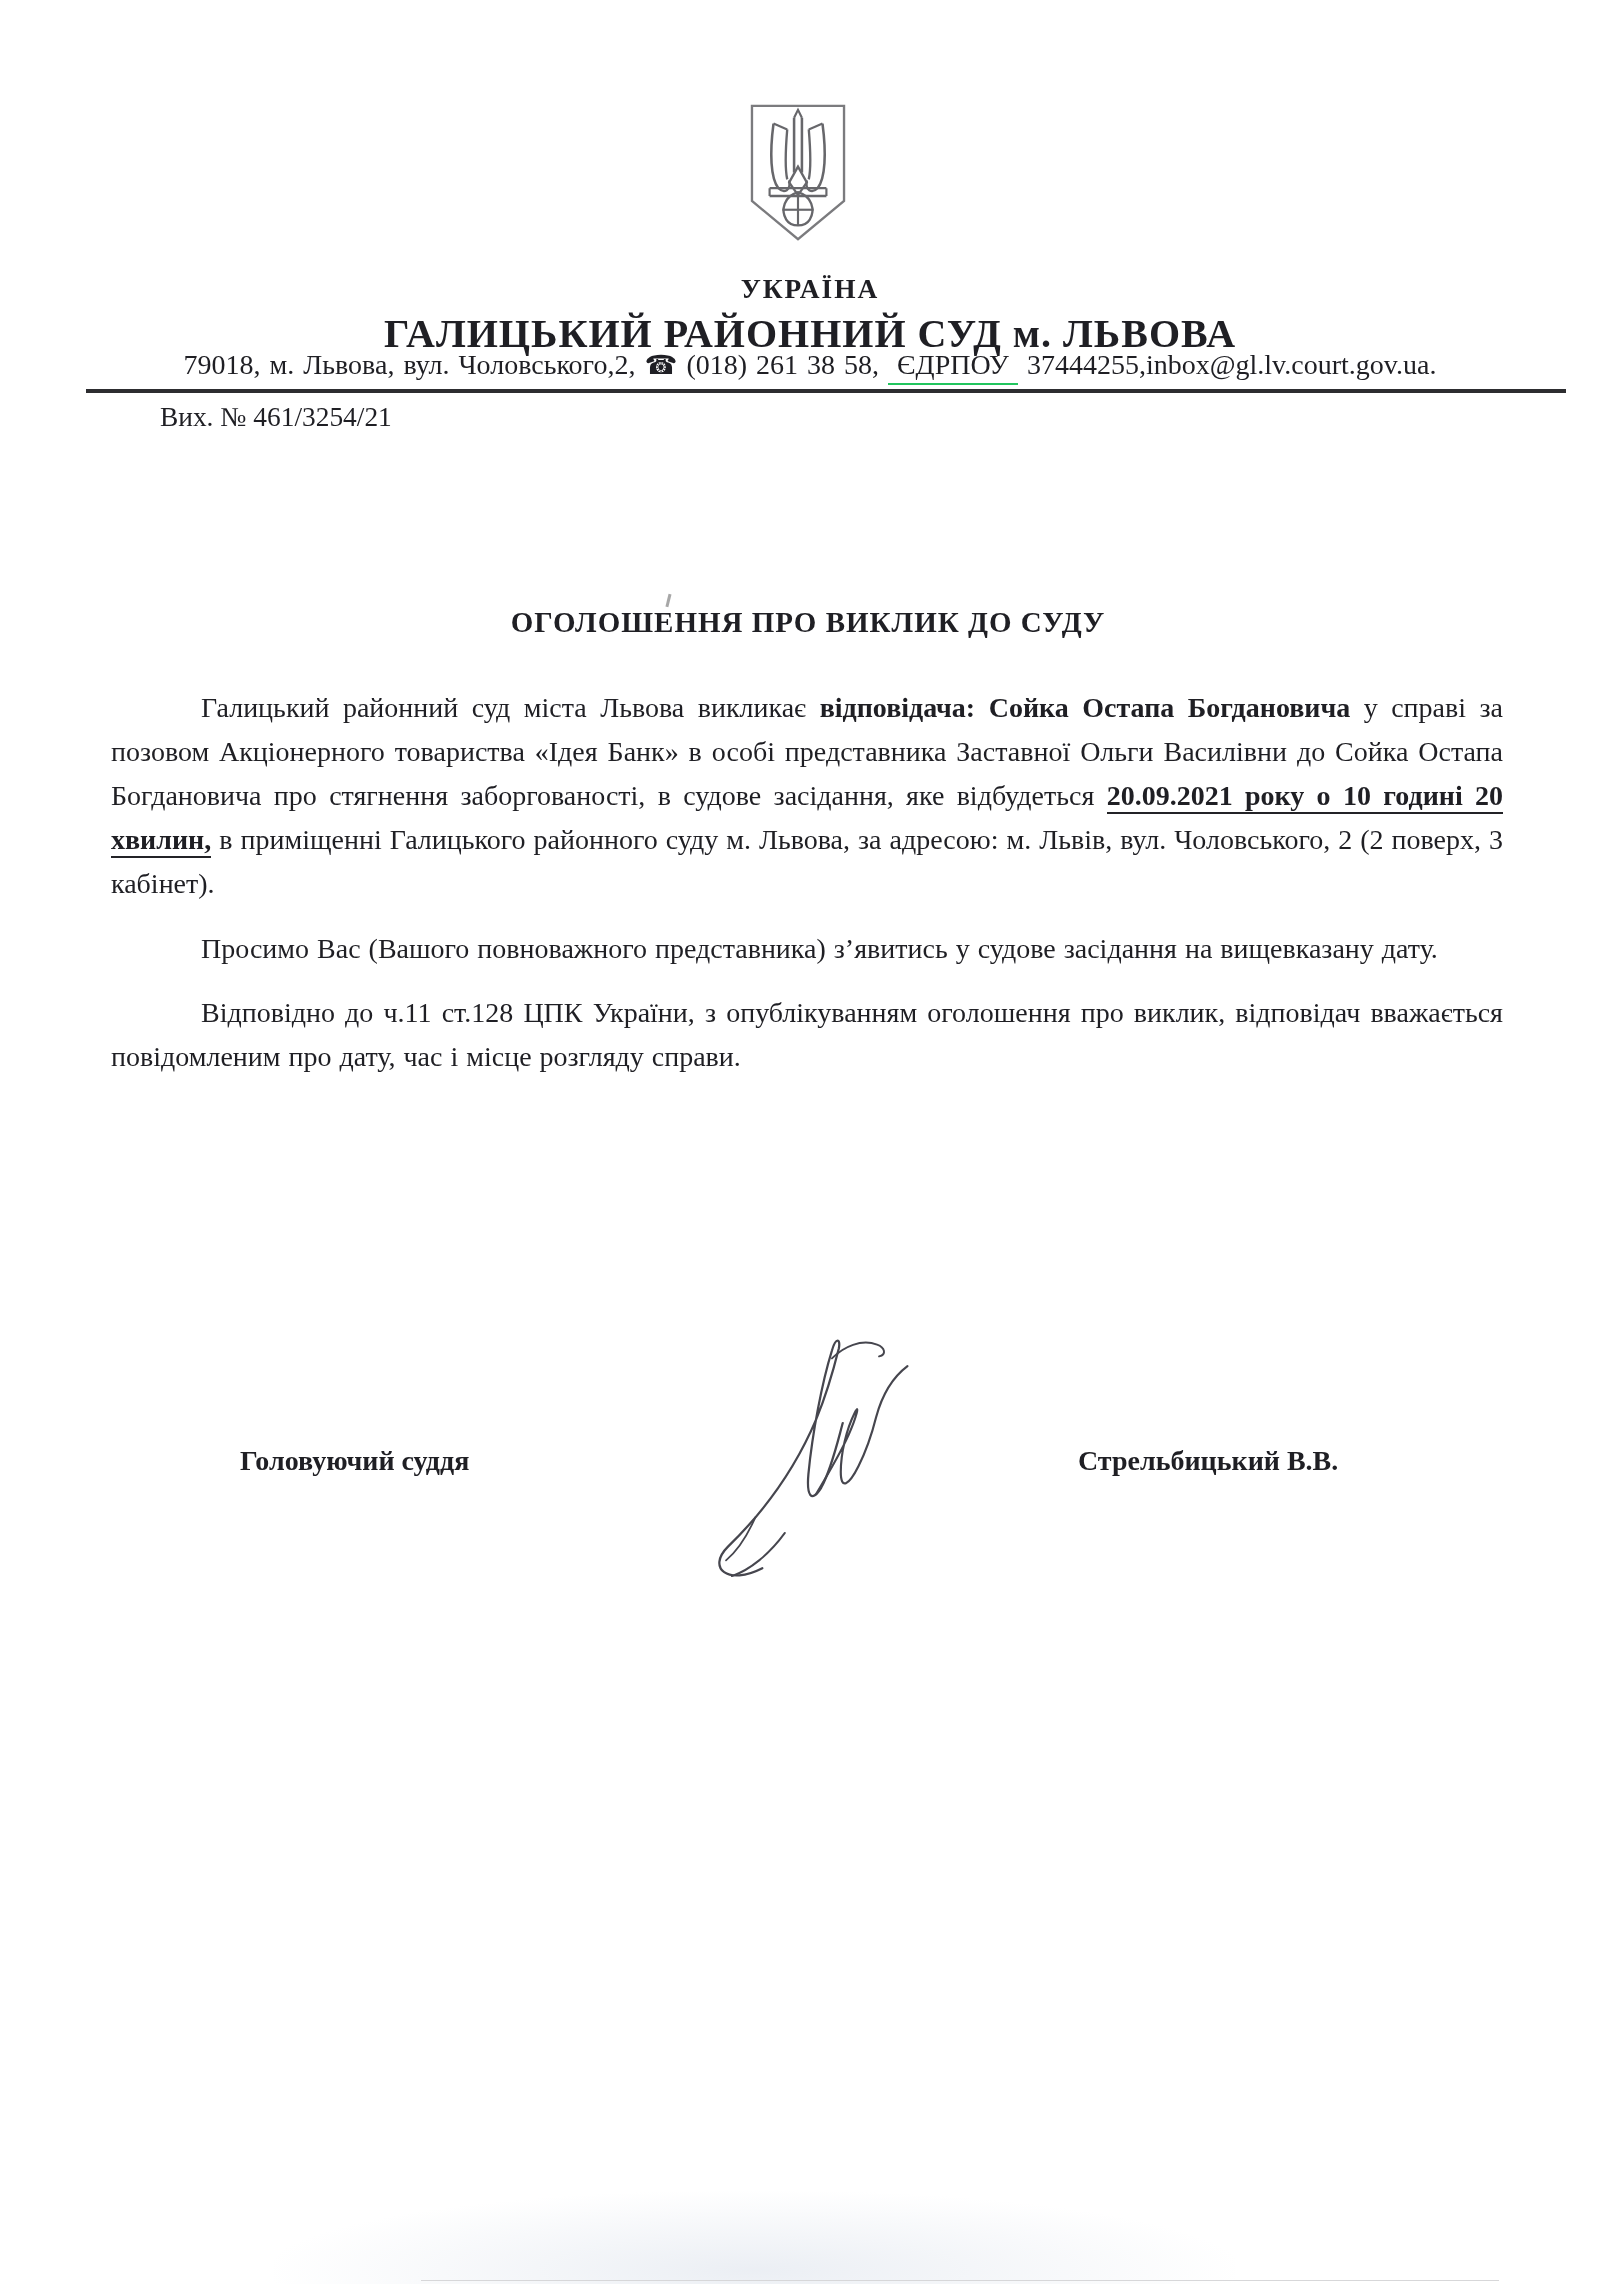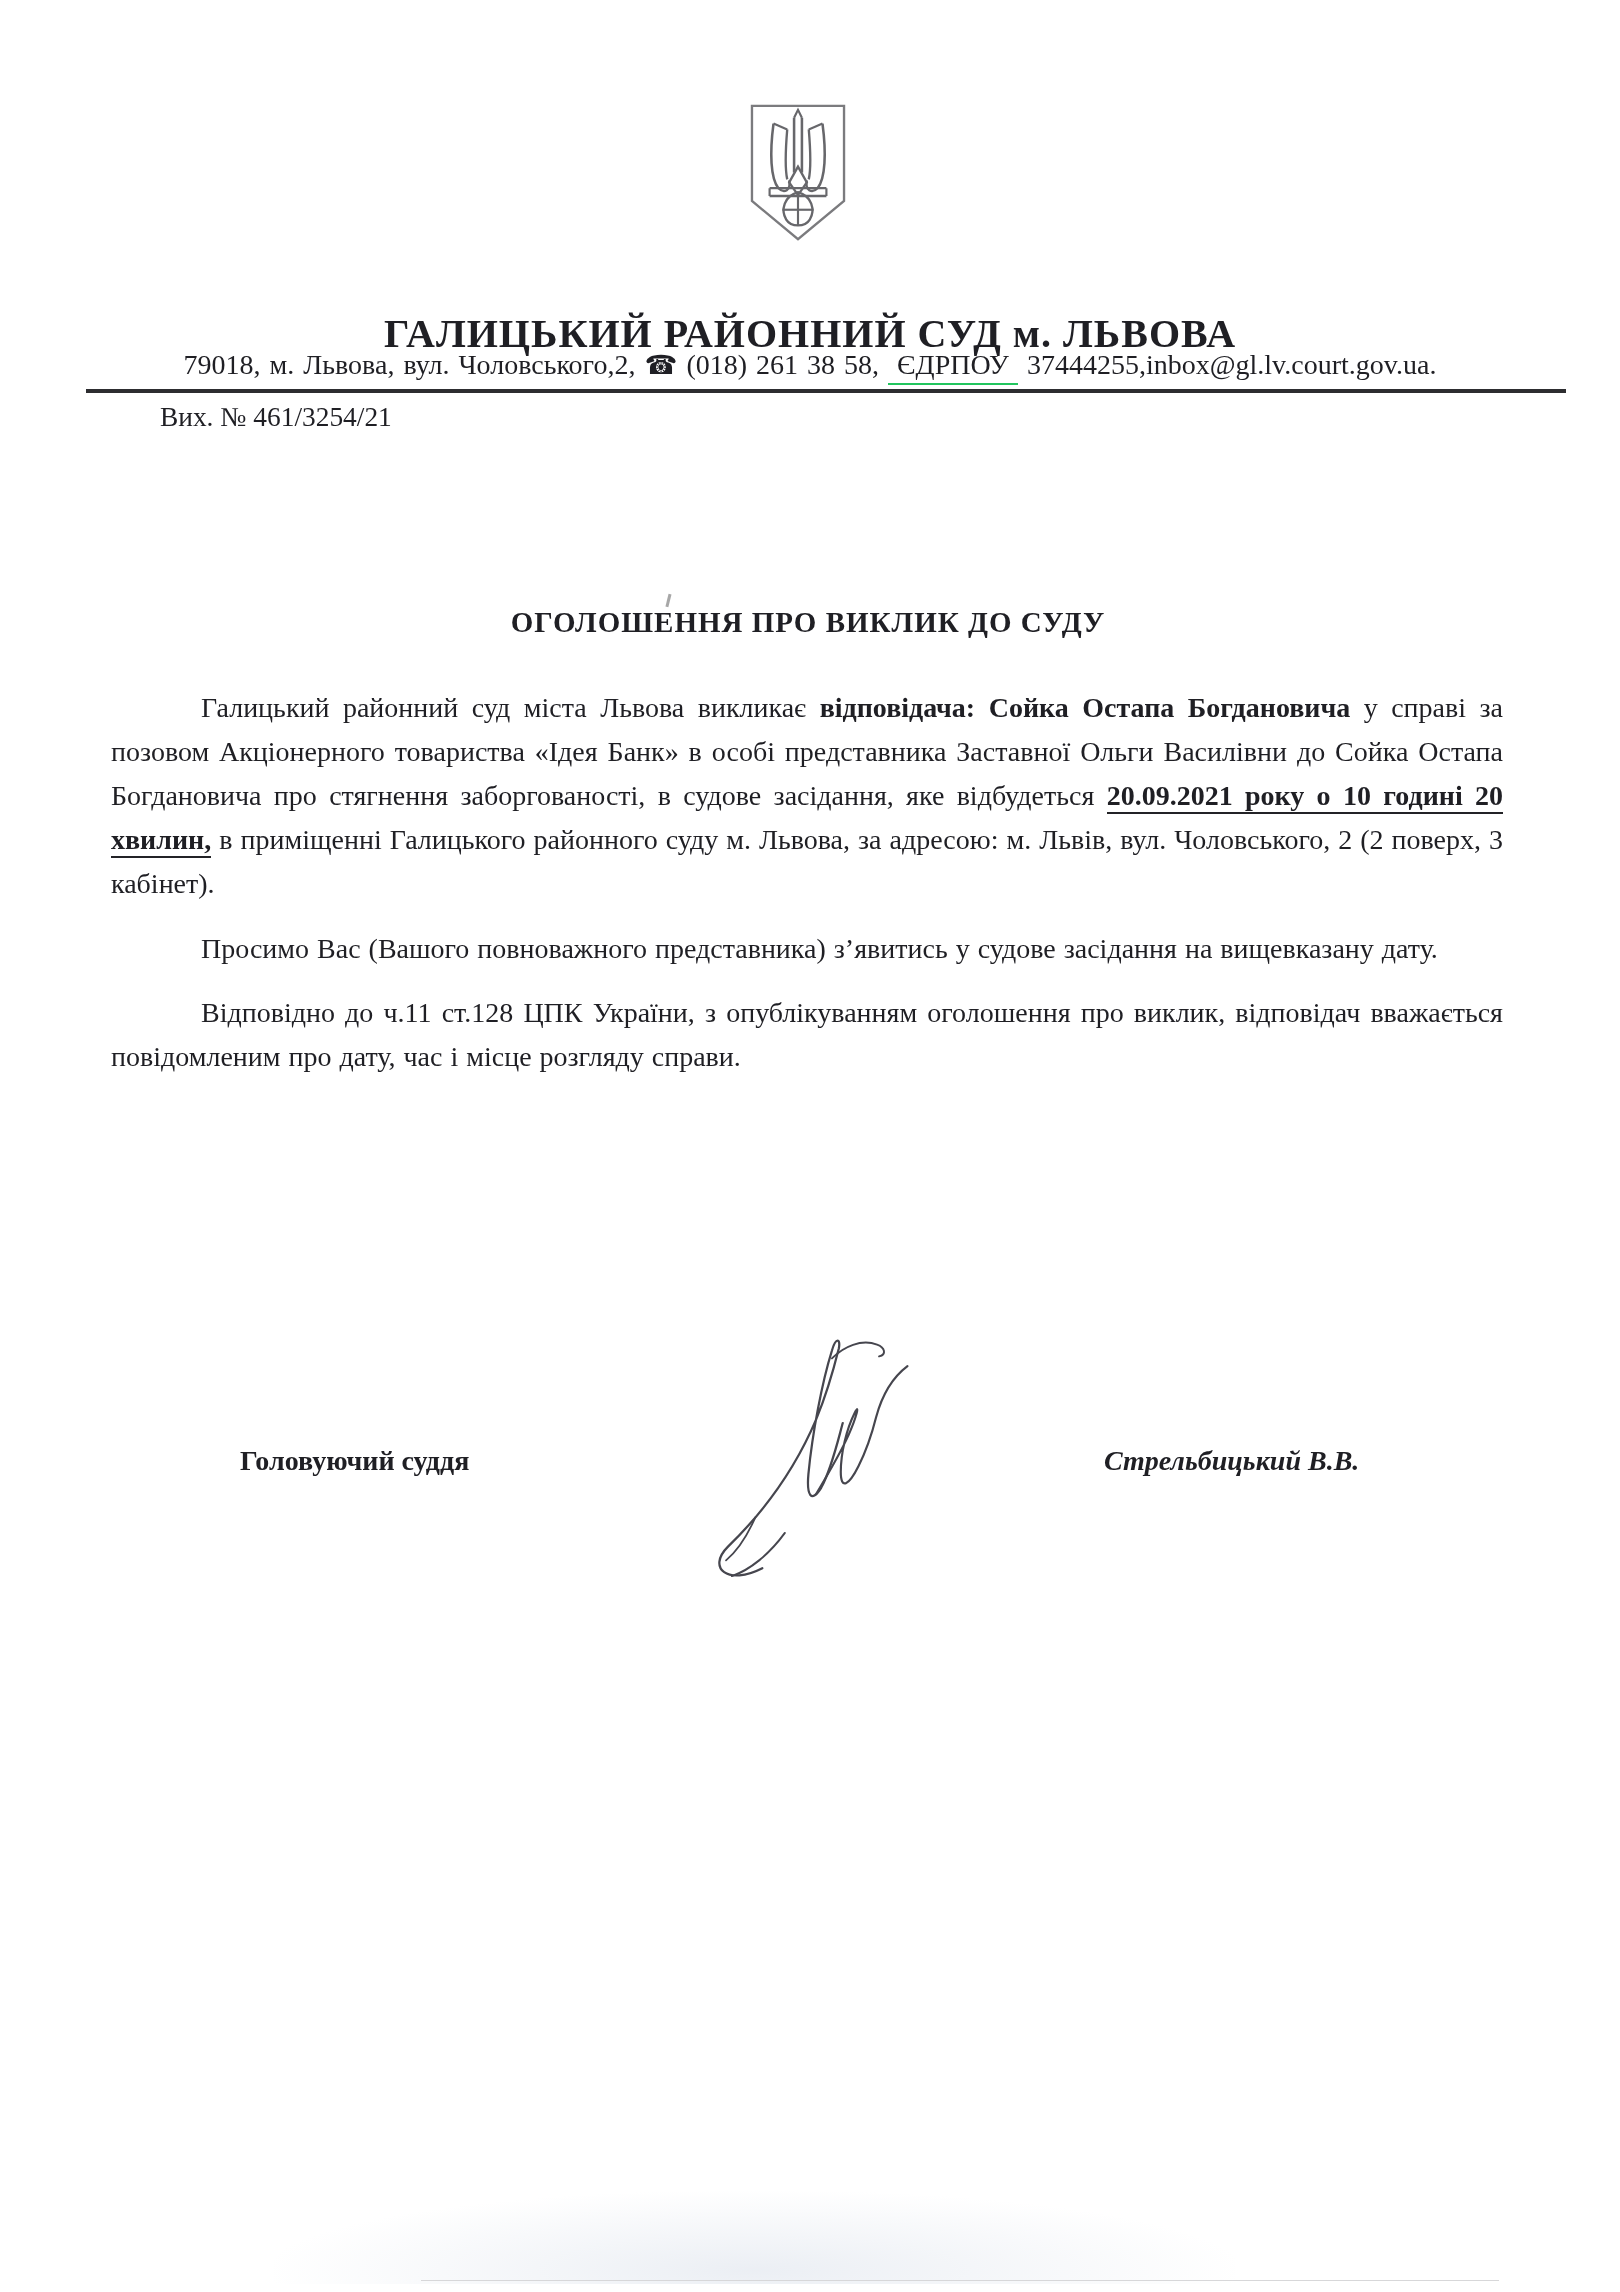--- a/index.html
+++ b/index.html
@@ -98,24 +98,23 @@
 
   
   .sig-role {
     position: absolute;
     left: 240px; top: 1445px;
     font-weight: bold;
     font-size: 28px;
   }
   .sig-name {
     position: absolute;
-    left: 1104px; top: 1445px;
-    font-weight: bold;
-    font-size: 28px;
-    font-style: italic;
+    left: 1078px; top: 1445px;
+    font-weight: bold;
+    font-size: 28px;
   }
   .signature {
     position: absolute;
     left: 669px; top: 1325px;
     width: 270px; height: 255px;
   }
 
   
   .speck-title {
     position: absolute;
@@ -167,20 +166,21 @@
       <path d="M27 88 H85" stroke="#67676b" stroke-width="2.4" fill="none"></path>
       <path d="M27 96 H85" stroke="#67676b" stroke-width="2.4" fill="none"></path>
       <path d="M27 88 V96 M85 88 V96" stroke="#67676b" stroke-width="2.2" fill="none"></path>
 
       <path d="M56 92 C42 96 38 110 44 120 C49 128 63 128 68 120 C74 110 70 96 56 92 Z" stroke="#67676b" stroke-width="2.4" fill="none"></path>
       <path d="M56 92 V126" stroke="#67676b" stroke-width="2.2" fill="none"></path>
       <path d="M40 110 H72" stroke="#67676b" stroke-width="2.2" fill="none"></path>
     </svg>
   </div>
 
+  <div class="country-name">УКРАЇНА</div>
   <div class="court-name">ГАЛИЦЬКИЙ РАЙОННИЙ СУД м. ЛЬВОВА</div>
 
   <div class="address-line">
     <span>79018,  м. Львова,  вул. Чоловського,2, </span><span class="phone-glyph">☎</span><span> (018) 261 38 58, </span><span class="edrpou">&nbsp;ЄДРПОУ&nbsp;</span><span>&nbsp;37444255,inbox@gl.lv.court.gov.ua.</span>
   </div>
 
   <div class="rule"></div>
   <div class="ref-number">Вих. № 461/3254/21</div>
 
   <div class="doc-title">ОГОЛОШЕННЯ ПРО ВИКЛИК ДО СУДУ</div>

